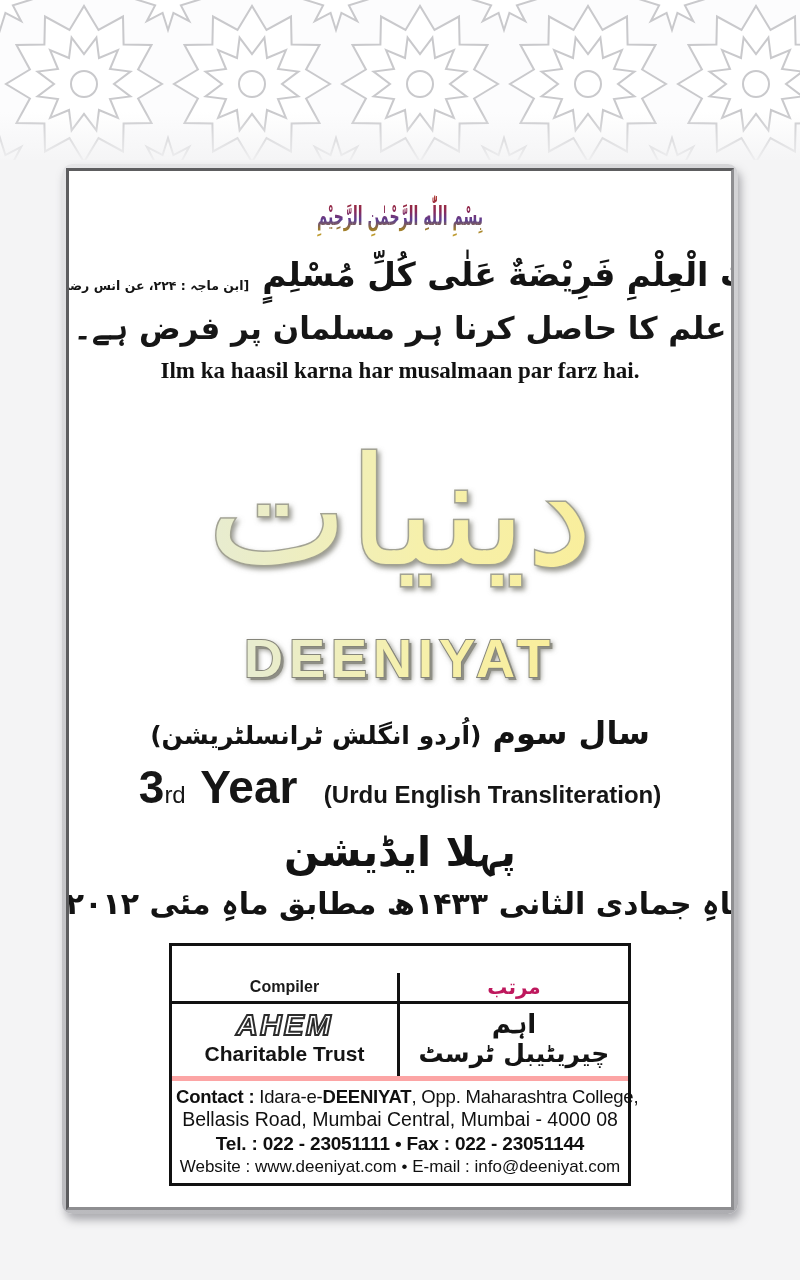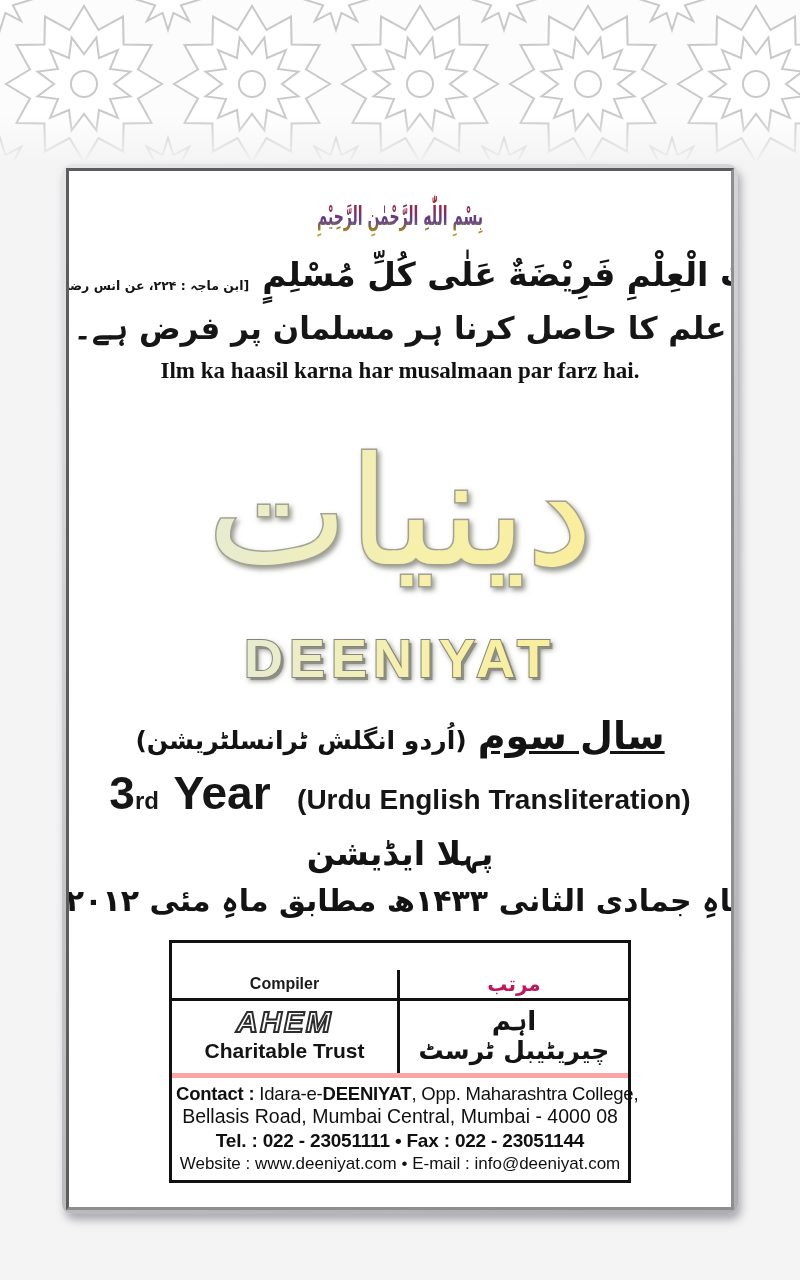--- a/index.html
+++ b/index.html
@@ -28,30 +28,30 @@
   .hadith-main { font-size:33px; font-weight:bold; }
   .hadith-ref { font-size:12.5px; font-weight:bold; display:inline-block; vertical-align:-4px; margin-inline-start:8px; }
 
   .urdu-trans { margin-top:16px; font-size:31px; font-weight:bold; color:#161616; }
 
   .translit { margin-top:12px; font-family:"Liberation Serif",serif; font-weight:bold; font-size:23px; color:#111; }
 
   .logo-svg { margin-top:28px; }
 
   .year-ur { margin-top:14px; color:#131313; white-space:nowrap; }
-  .year-ur-main { font-size:38px; font-weight:bold;text-decoration:underline; }
+  .year-ur-main { font-size:32px; font-weight:bold; }
   .year-ur-paren { font-size:25px; font-weight:bold; margin-inline-start:6px; }
 
   .year-en { margin-top:8px; color:#161616; white-space:nowrap; }
   .year-en .num  { font-size:46px; font-weight:bold; }
-  .year-en .suf  { font-size:24px; font-weight:bold; }
+  .year-en .suf  { font-size:24px; font-weight:normal; }
   .year-en .word { font-size:46px; font-weight:bold; margin-left:10px; }
-  .year-en .paren{ font-size:28px; font-weight:bold; margin-left:22px; }
+  .year-en .paren{ font-size:24px; font-weight:bold; margin-left:22px; }
 
-  .edition-ur { margin-top:14px; font-size:33px; font-weight:bold; color:#131313; }
+  .edition-ur { margin-top:14px; font-size:41px; font-weight:bold; color:#131313; }
   .date-ur    { margin-top:10px; font-size:30px; font-weight:bold; color:#131313; white-space:nowrap; }
 
   .info-table { margin-top:22px; width:462px; border:3px solid #111; background:#fff; }
   .tbl-row { display:flex; }
   .tbl-row.header { border-bottom:3px solid #111;margin-top:27px; }
   .tbl-row.body   { border-bottom:5px solid #fca5a5; }
   .cell { width:50%; text-align:center; }
   .cell.left { border-right:3px solid #111; }
   .hdr-left  { font-size:16px; font-weight:bold; line-height:28px; color:#1a1a1a; }
   .hdr-right { font-size:20px; font-weight:bold; line-height:28px; color:#be185d; }

